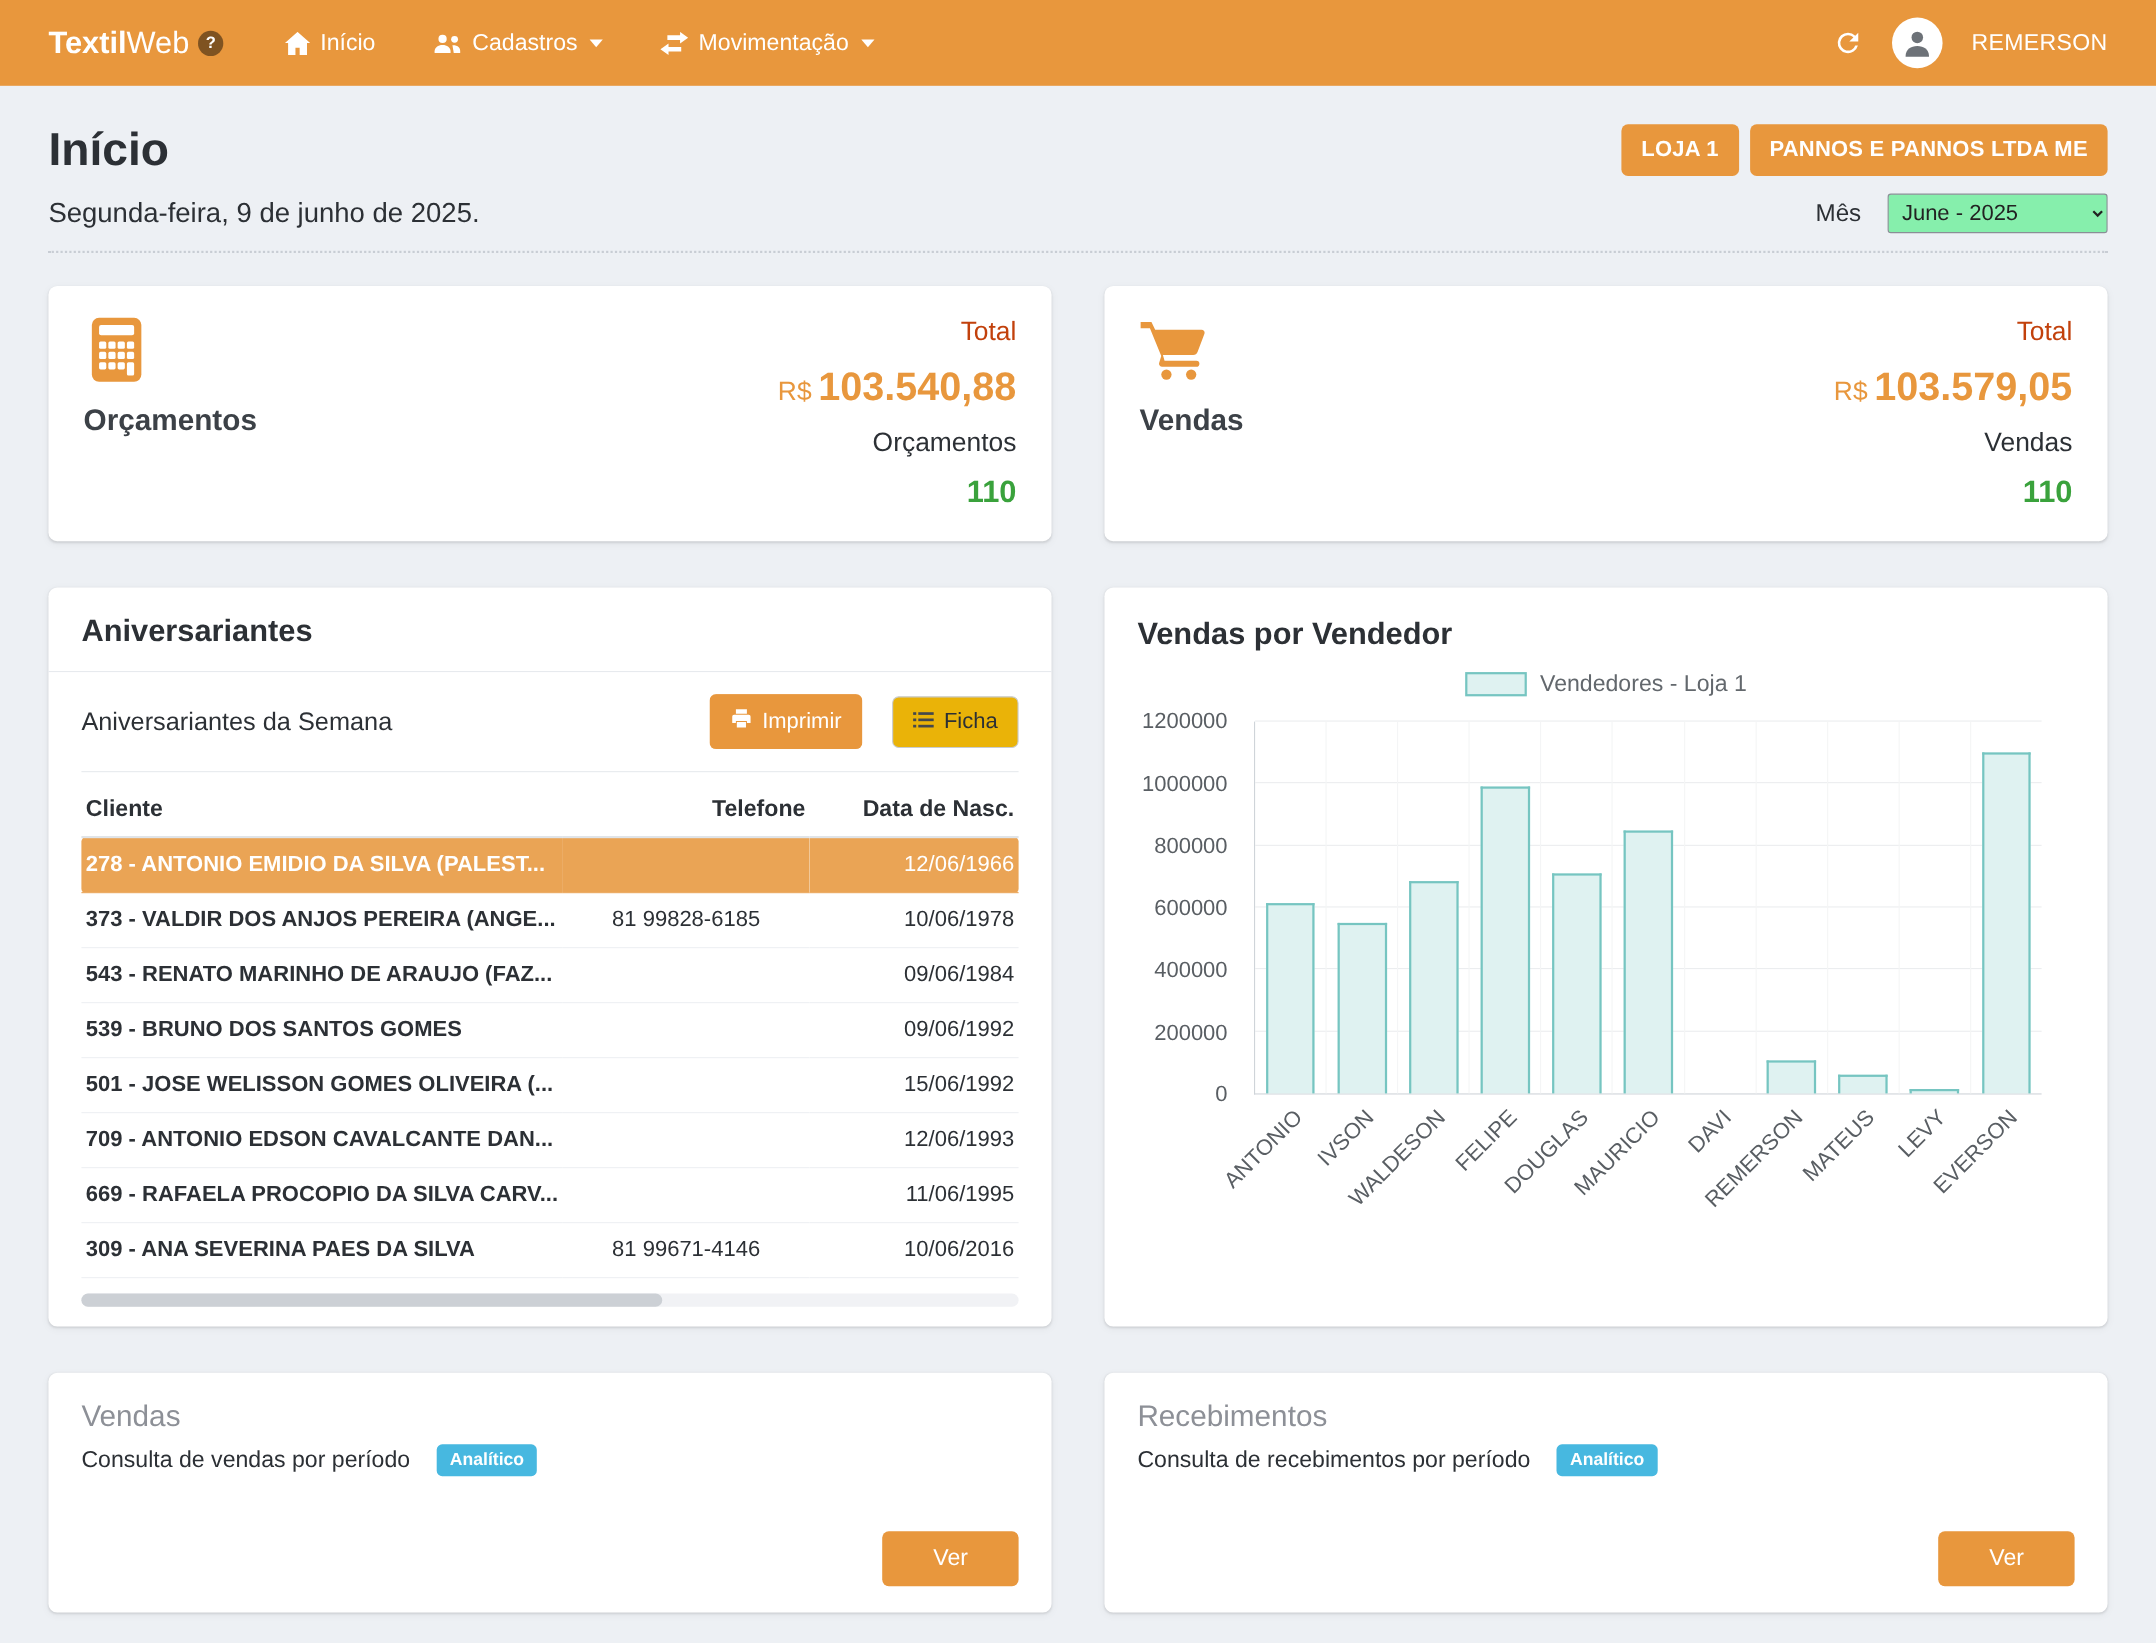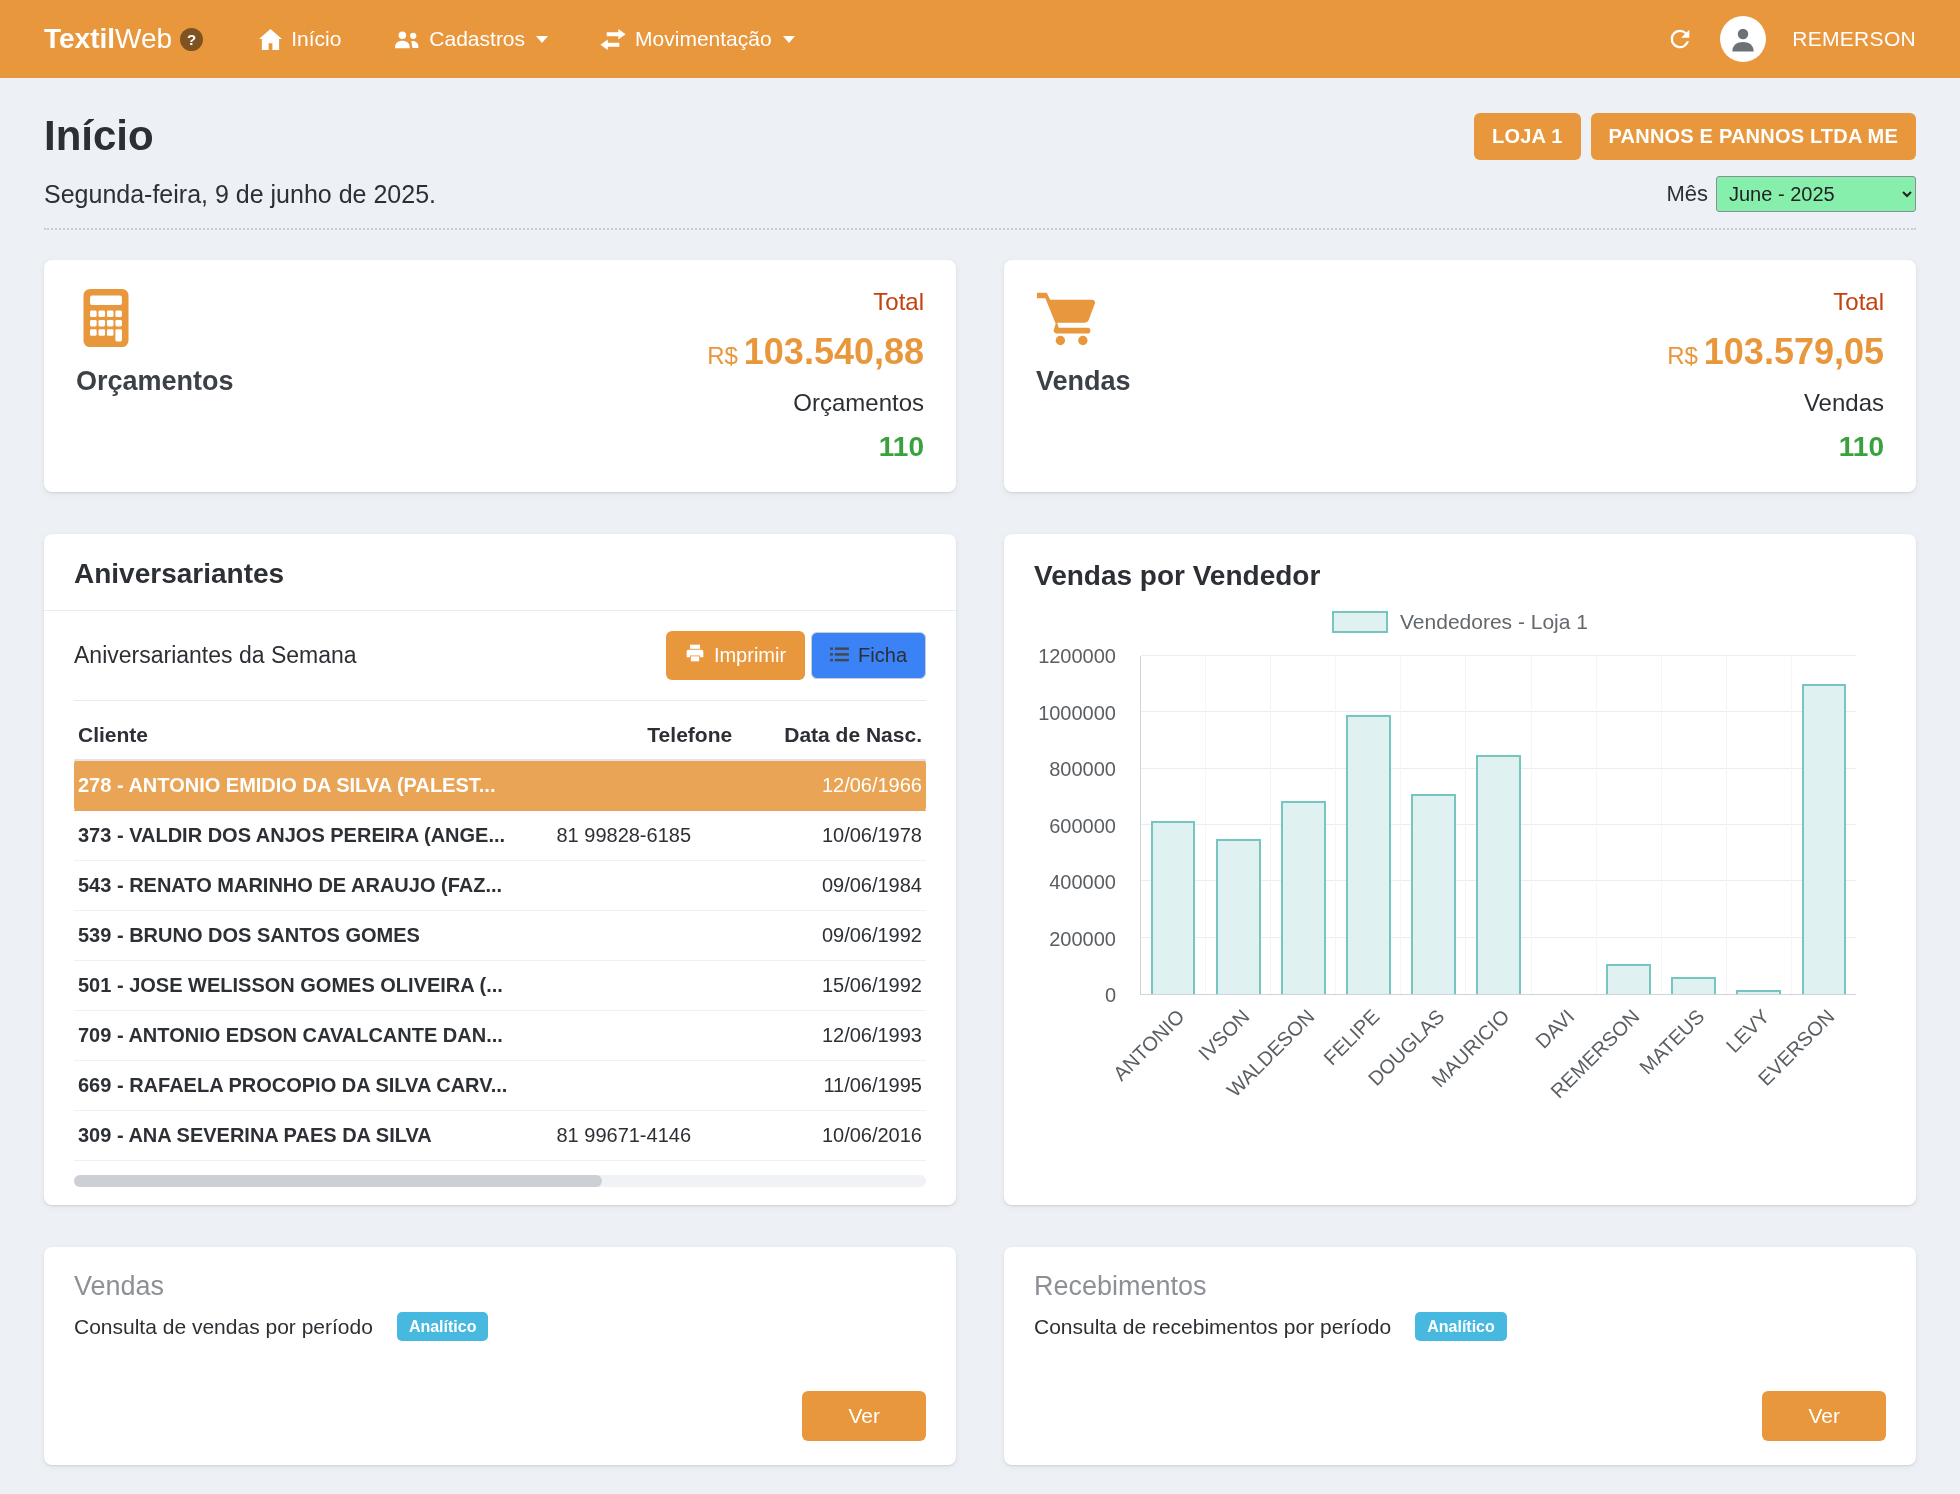--- a/index.html
+++ b/index.html
@@ -67,21 +67,21 @@
     background:var(--orange);color:#fff;border:none;border-radius:6px;
     font-size:20px;font-weight:700;padding:12px 18px;cursor:pointer;
     font-family:inherit;letter-spacing:.2px;
   }
   .date-row{
     display:flex;align-items:center;justify-content:space-between;
     margin-top:16px;padding-bottom:16px;
     border-bottom:2px dotted #c8cdd4;
   }
   .date-text{font-size:25px;color:#2c3035;}
-  .month-box{display:flex;align-items:center;gap:8px;}
+  .month-box{display:flex;align-items:center;gap:24px;}
   .month-label{font-size:22px;color:#2c3035;}
   select.month-select{
     font-family:inherit;font-size:20px;padding:5px 8px;min-width:200px;
     border:1px solid #8a8f96;border-radius:3px;background:#86efac;color:#222;
   }
 
   .grid-2{display:grid;grid-template-columns:1fr 1fr;column-gap:48px;row-gap:42px;}
   .mt{margin-top:30px;}
 
   .card{
@@ -104,21 +104,21 @@
   .card-header{padding:24px 30px 20px;border-bottom:1px solid var(--border);}
   .card-header h3{margin:0;font-size:28px;font-weight:700;color:#2c3035;}
   .bday-body{padding:0 30px 18px;}
   .bday-toolbar{display:flex;align-items:center;padding:20px 0;border-bottom:1px solid var(--border);}
   .bday-subtitle{flex:1;font-size:23px;color:#2c3035;}
   .btn{
     display:inline-flex;align-items:center;gap:9px;border-radius:6px;cursor:pointer;
     font-family:inherit;font-size:20px;padding:11px 18px;border:1px solid transparent;
   }
   .btn-orange{background:var(--orange);color:#fff;}
-  .btn-light{background:#3b82f6;color:#2c3035;border-color:#c8ccd1;margin-left:6px;}
+  .btn-light{background:#eab308;color:#2c3035;border-color:#c8ccd1;margin-left:27px;}
   table.bday{width:100%;border-collapse:collapse;margin-top:10px;}
   table.bday th{
     font-size:21px;font-weight:700;color:#2c3035;text-align:left;
     padding:12px 4px;border-bottom:2px solid #e0e4e8;
   }
   table.bday th.col-phone{text-align:right;width:235px;}
   table.bday th.col-birth{text-align:right;width:200px;}
   table.bday td{
     font-size:20px;padding:13px 4px;border-bottom:1px solid #eef0f3;color:#2c3035;
     white-space:nowrap;overflow:hidden;margin-left:34px;

